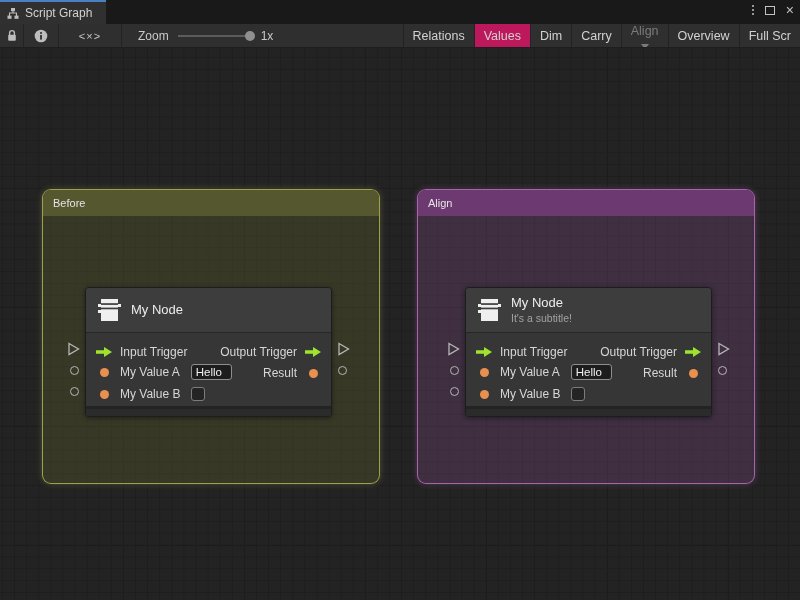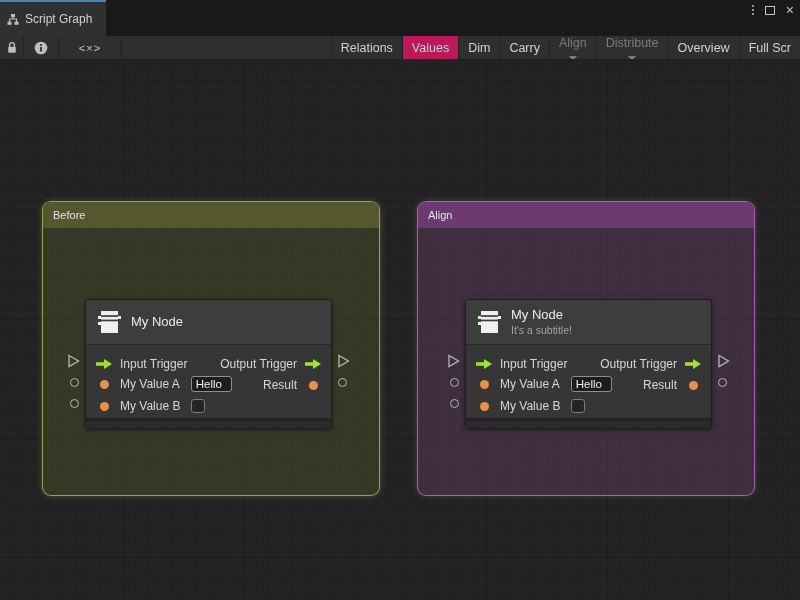--- a/index.html
+++ b/index.html
@@ -1,20 +1,20 @@
 <!DOCTYPE html>
 <html><head>
 <meta charset="utf-8">
 <style>
   * { margin:0; padding:0; box-sizing:border-box; }
   html,body { width:800px; height:600px; overflow:hidden; background:#232323;
     font-family:"Liberation Sans","DejaVu Sans",sans-serif; -webkit-font-smoothing:antialiased; }
 
   
-  .titlebar { height:36px; background:#191919; display:flex; position:relative; }
+  .titlebar { height:24px; background:#191919; display:flex; position:relative; }
   .tab { display:flex; align-items:center; gap:6px; padding:0 14px 0 7px;
     background:#303030; border-top:2px solid #4a7fc2; font-size:12px; color:#d2d2d2; }
   .win-controls { position:absolute; right:6px; top:0; height:20px; display:flex; align-items:center; gap:11px; }
   .menu-dots { display:flex; flex-direction:column; gap:2px; }
   .menu-dots i { width:2px; height:2px; background:#c3c3c3; border-radius:50%; }
   .max-box { width:10px; height:9px; border:1.5px solid #c3c3c3; }
   .close-x { color:#c3c3c3; font-size:14px; line-height:1; }
 
   
   .toolbar { height:24px; background:#2f2f2f; display:flex; align-items:stretch;
@@ -116,39 +116,42 @@
   <div class="icon-btn w-info">
     <svg width="14" height="14" viewBox="0 0 14 14">
       <circle cx="7" cy="7" r="6.3" fill="#bdbdbd"></circle>
       <rect x="6.1" y="6" width="1.8" height="4.6" fill="#2f2f2f"></rect>
       <rect x="6.1" y="3.1" width="1.8" height="1.8" fill="#2f2f2f"></rect>
     </svg>
   </div>
   <div class="icon-btn w-code">
     <span class="code-glyph">&lt;×&gt;</span>
   </div>
+  <div class="zoom-group">
+    <span>Zoom</span>
+    <span class="zoom-track">
+      <span class="zoom-handle"></span>
+    </span>
+    <span>1x</span>
+  </div>
   <div class="tb-right">
     <div class="tb-btn">
       <span>Relations</span>
       </div>
     <div class="tb-btn active">
       <span>Values</span>
       </div>
     <div class="tb-btn">
       <span>Dim</span>
       </div>
     <div class="tb-btn">
       <span>Carry</span>
       </div>
     <div class="tb-btn disabled">
       <span>Align</span>
-      <span class="dd-arrow"></span>
-      </div>
-    <div class="tb-btn disabled">
-      <span>Distribute</span>
       <span class="dd-arrow"></span>
       </div>
     <div class="tb-btn">
       <span>Overview</span>
       </div>
     <div class="tb-btn">
       <span>Full Scr</span>
       </div>
   </div>
 </div>

